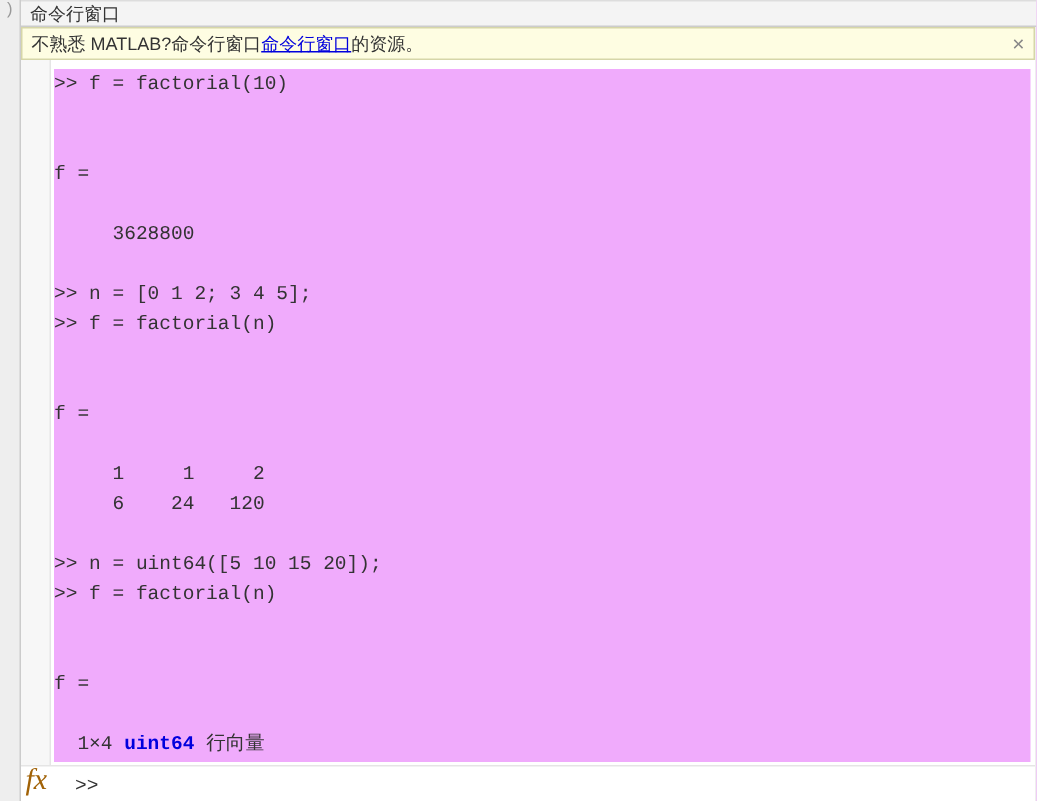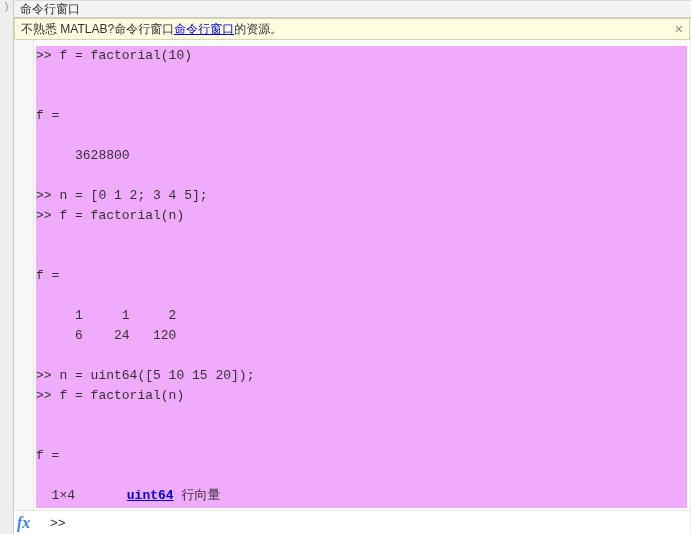--- a/index.html
+++ b/index.html
@@ -67,36 +67,35 @@
     position: absolute;
     left: 36px; top: 46px; right: 4px; bottom: 26px;
     background: #f0abfc;
     font-family: "SimSun", "Courier New", monospace;
     font-size: 13px;
     color: #333333;
     white-space: pre;
     line-height: 20px;
     overflow: hidden;
   }
-  .console .link { color: #0000dd; text-decoration: underline; font-weight: bold; margin-left: 44px; }
+  .console .link { color: #0000dd; font-weight: bold; }
   .prompt-row {
     position: absolute;
     left: 14px; right: 1px; bottom: 0;
     height: 24px;
     background: #ffffff;
     border-top: 1px solid #e5e5e5;
   }
   .fx {
     position: absolute;
     left: 3px; bottom: 2px;
     font-family: "Times New Roman", serif;
     font-style: italic;
-    font-size: 16px;
-    color: #3b82f6;
-    font-weight: bold;
+    font-size: 20px;
+    color: #a16207;
   }
   .prompt {
     position: absolute;
     left: 36px; bottom: 3px;
     font-family: "SimSun", "Courier New", monospace;
     font-size: 13px;
     color: #333333;
   }
   .paren-circle {
     position: absolute;

